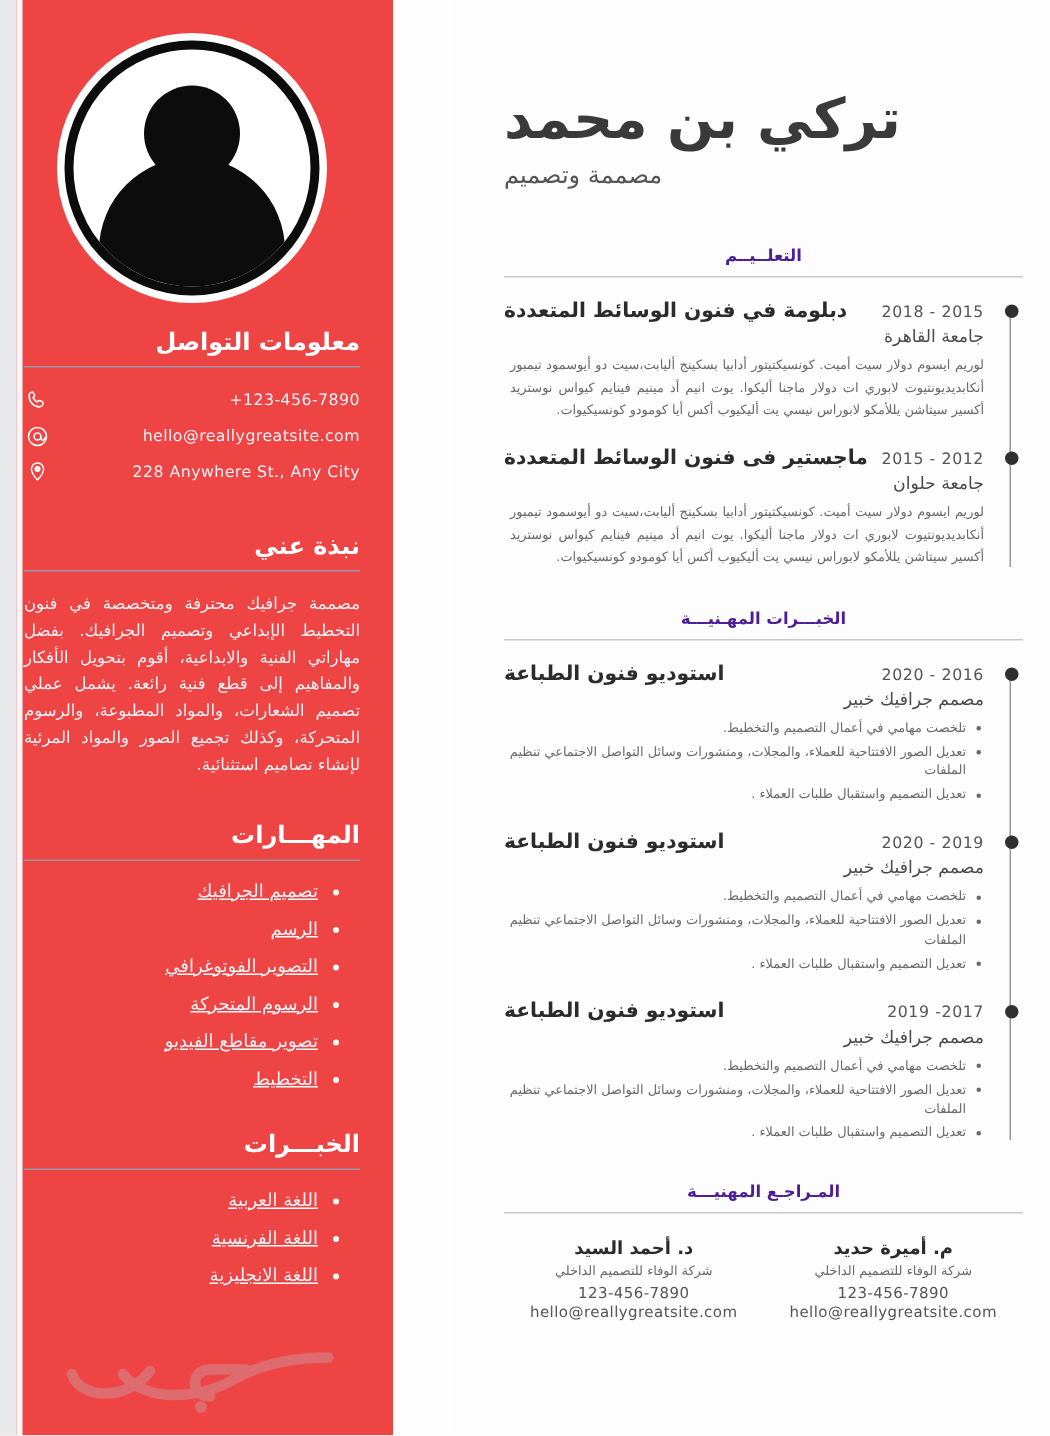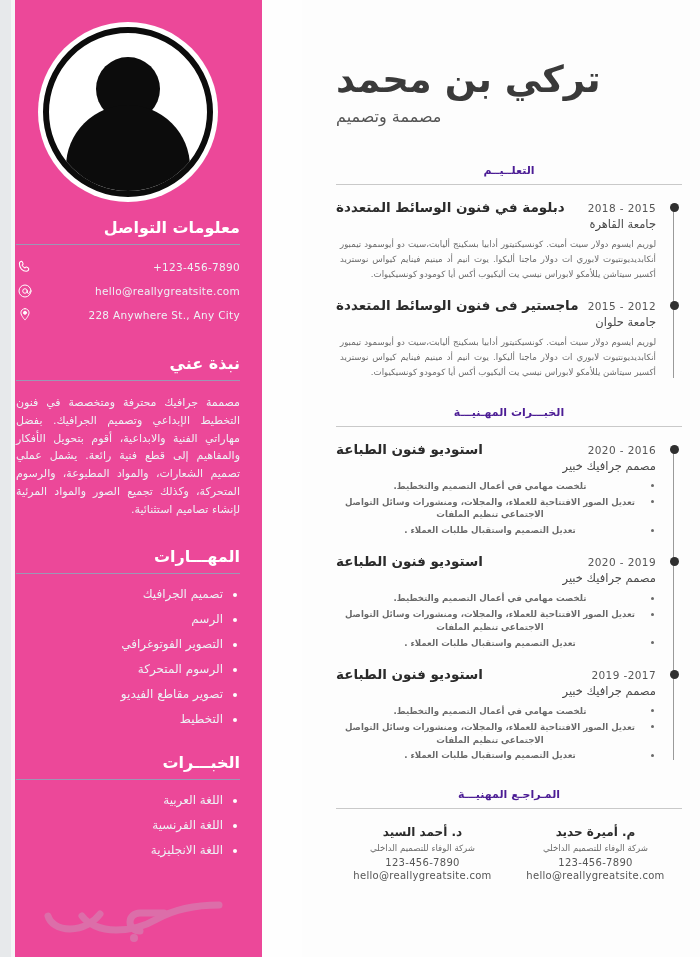--- a/index.html
+++ b/index.html
@@ -30,21 +30,21 @@
     position: absolute;
     left: 11px; top: 0;
     width: 4px; height: 100%;
     background: #f5f6f7;
     z-index: 5;
   }
 
   
   .sidebar {
     width: 262px;
-    background: #ec4899;
+    background: #ef4444;
     color: #ffffff;
     box-sizing: border-box;
     padding: 0 22px 0 16px;
     position: relative;
     flex: 0 0 262px;
   }
   .avatar-wrap {
     height: 218px;
     display: flex;
     align-items: center;
@@ -123,23 +123,24 @@
   .about-text {
     font-size: 11px;
     line-height: 1.62;
     text-align: justify;
     color: #eef2f6;
     margin: 0 0 4px 0;
     letter-spacing: .1px;
   }
   ul.side-list {
     list-style: none;
-    margin: 0;
+    margin: 11px;
     padding: 0;
     direction: rtl;
+    text-decoration: underline;
   }
   ul.side-list li {
     position: relative;
     font-size: 12px;
     color: #eef2f6;
     text-align: right;
     padding-right: 17px;
     margin-bottom: 11px;
     letter-spacing: .2px;
   }
@@ -270,25 +271,24 @@
   ul.entry-bullets {
     list-style: none;
     margin: 7px 0 0 0;
     padding: 0;
     direction: rtl;
   }
   ul.entry-bullets li {
     position: relative;
     font-size: 8.6px;
     color: #6a6a6a;
-    text-align: center;
+    text-align: right;
     padding-right: 12px;
     margin-bottom: 3px;
     line-height: 1.5;
-    font-weight: bold;
   }
   ul.entry-bullets li::before {
     content: "";
     position: absolute;
     right: 2px;
     top: 4.5px;
     width: 3px; height: 3px;
     border-radius: 50%;
     background: #6a6a6a;
   }

